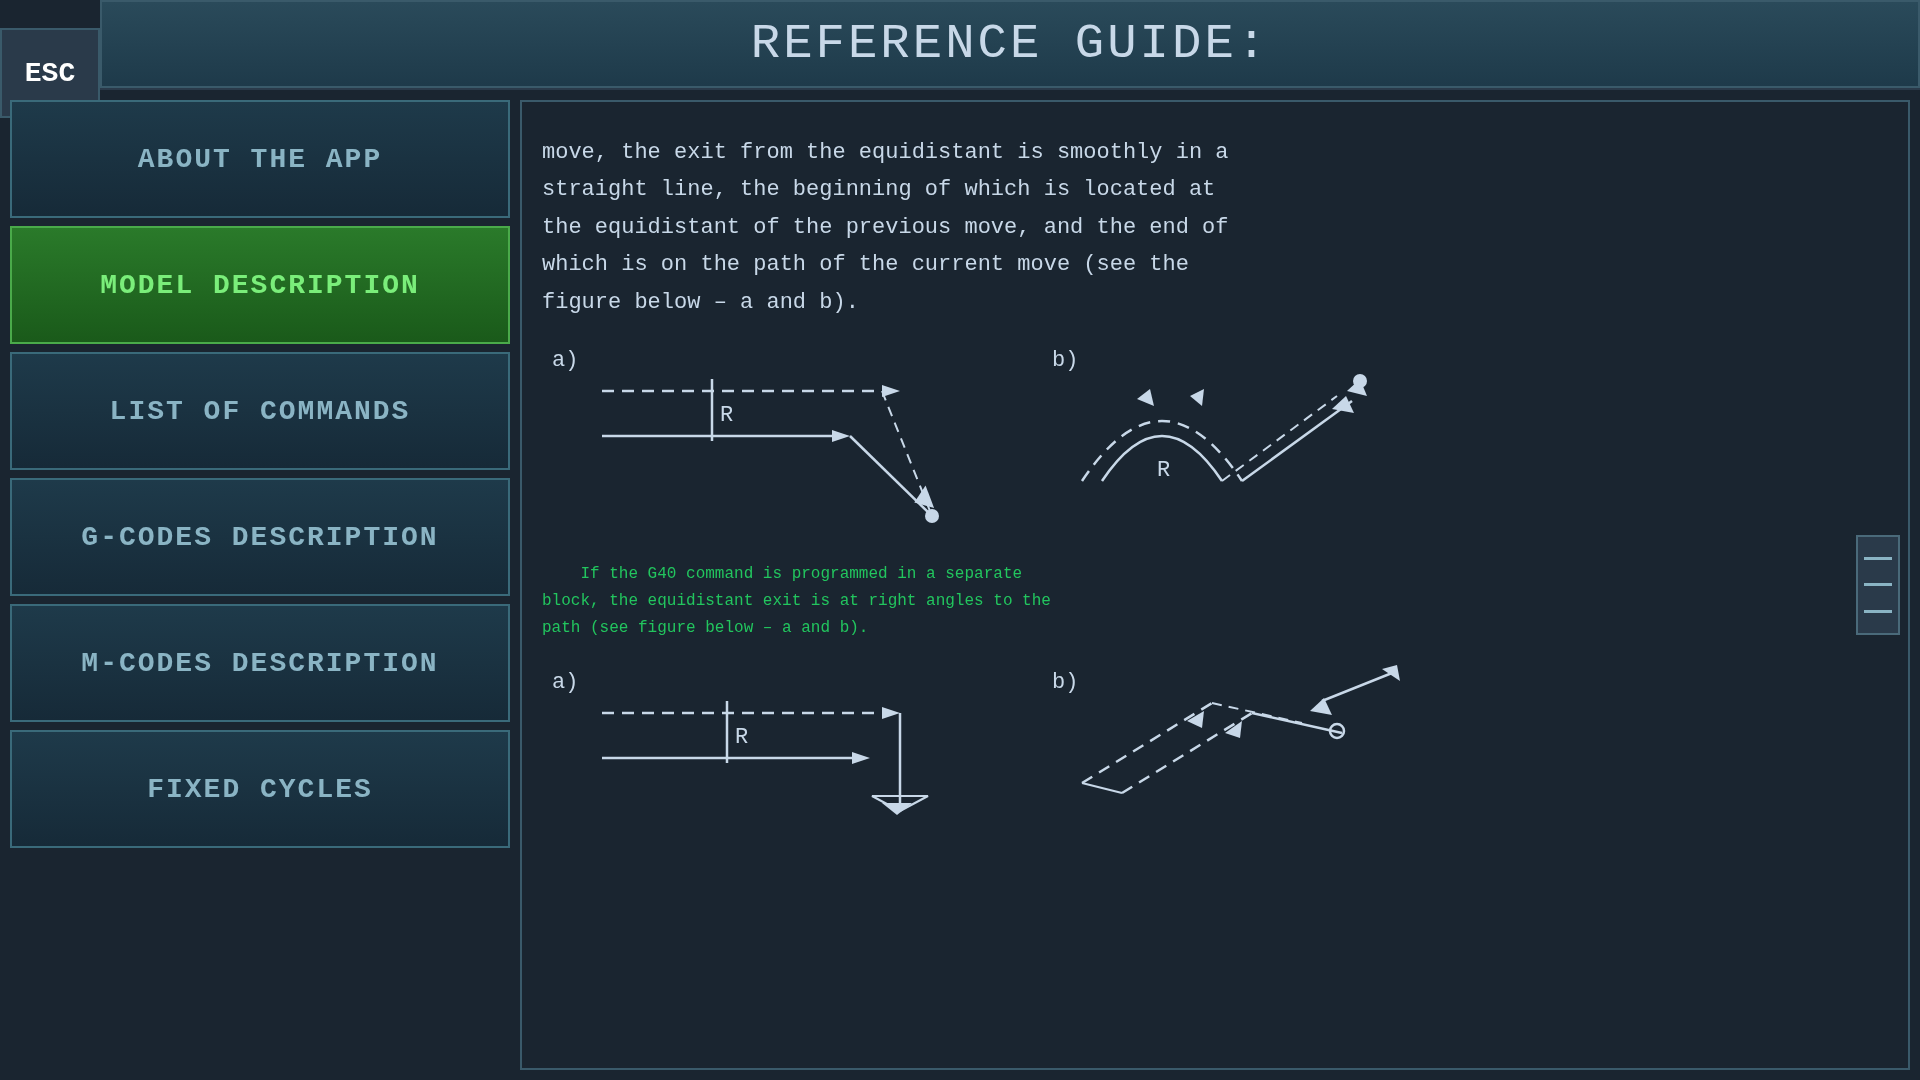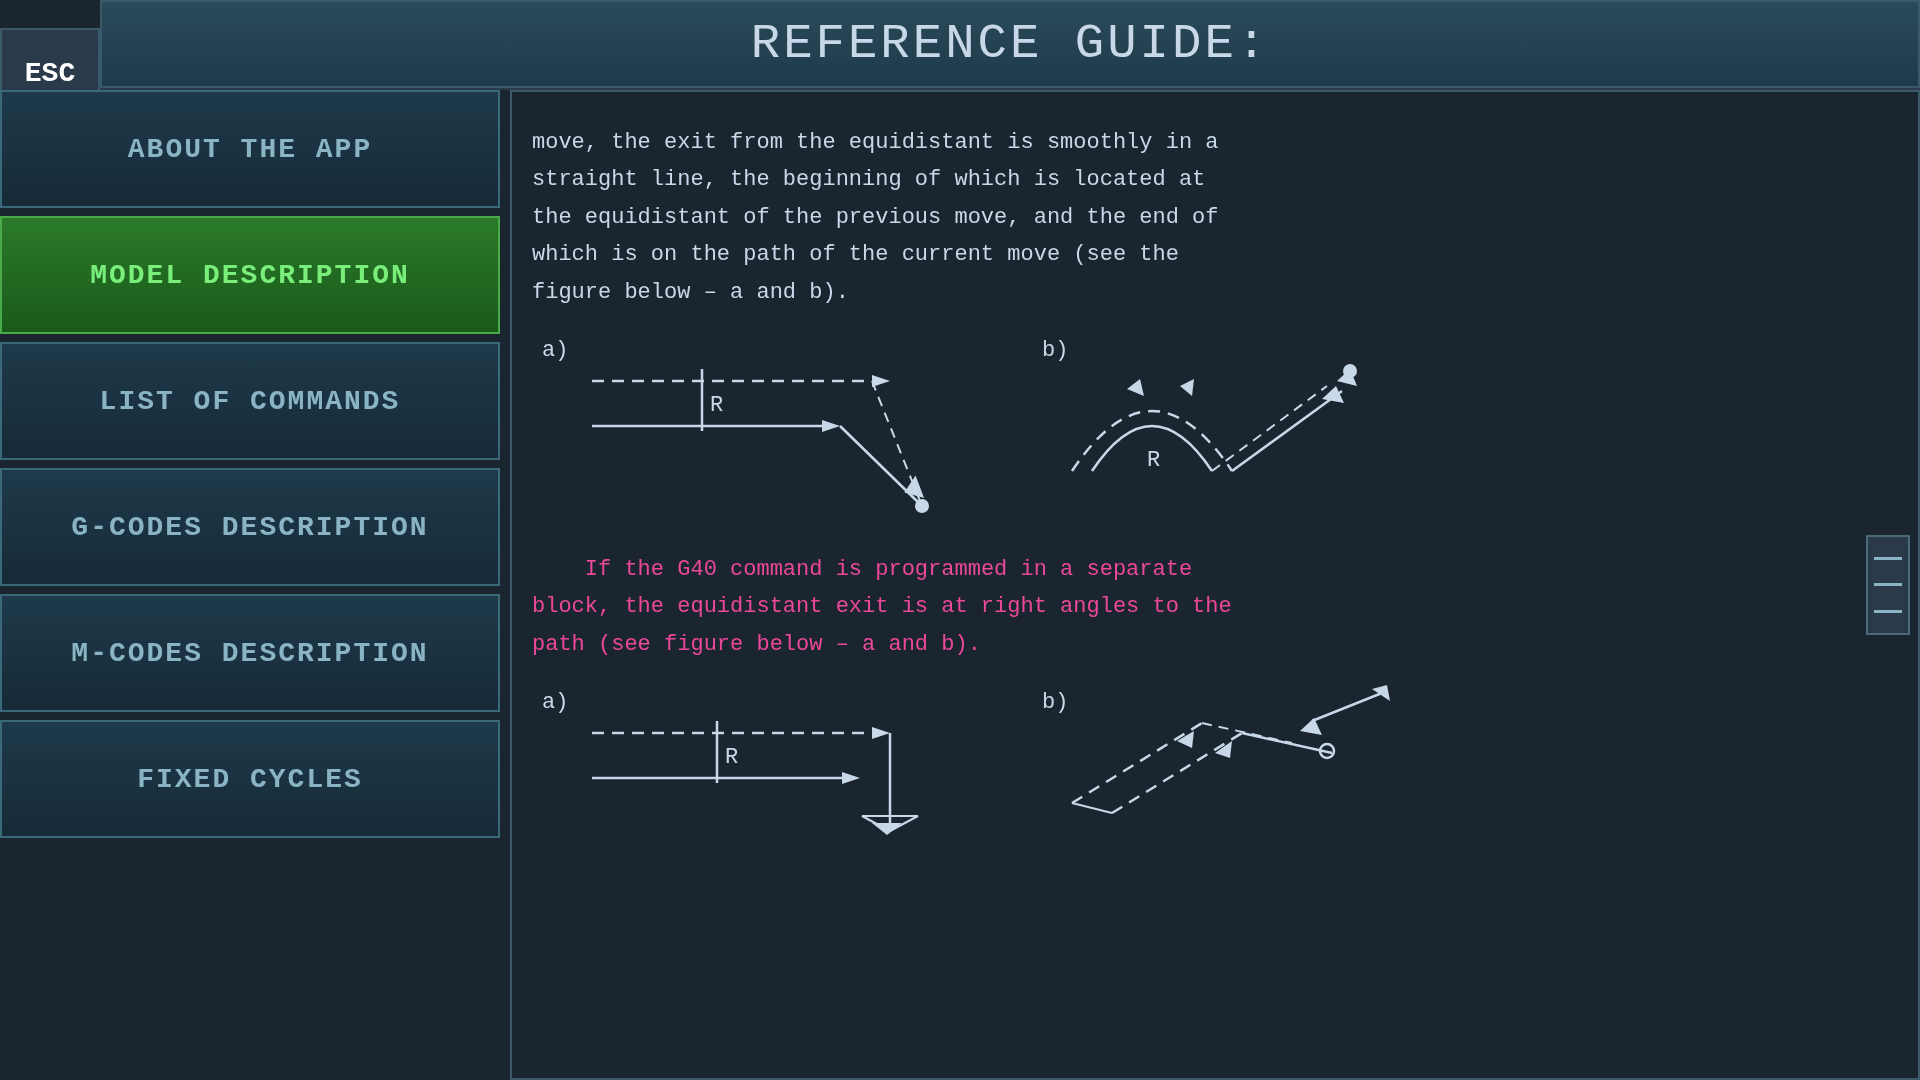--- a/index.html
+++ b/index.html
@@ -46,20 +46,21 @@
       color: #c8d8e8;
       font-size: 49px;
       letter-spacing: 3px;
       font-family: 'Courier New', Courier, monospace;
     }
 
     
     #main {
       display: flex;
       height: 990px;
+      padding: 10px;
       gap: 10px;
     }
 
     
     #sidebar {
       width: 500px;
       display: flex;
       flex-direction: column;
       gap: 8px;
       flex-shrink: 0;
@@ -207,21 +208,21 @@
         <line x1="200" y1="140" x2="310" y2="60" stroke="#c8d8e8" stroke-width="2.5"></line>
         <line x1="180" y1="140" x2="295" y2="55" stroke="#c8d8e8" stroke-width="2" stroke-dasharray="10,7"></line>
 
         <polygon points="290,68 304,55 312,72" fill="#c8d8e8"></polygon>
         <polygon points="305,50 318,38 325,55" fill="#c8d8e8"></polygon>
 
         <circle cx="318" cy="40" r="7" fill="#c8d8e8"></circle>
       </svg>
     </div>
 
-    <div id="content-text-2" style="color:#ec4899; font-size:22px; line-height:1.7; font-family:'Courier New',Courier,monospace; white-space:pre-wrap;">    If the G40 command is programmed in a separate
+    <div id="content-text-2" style="color:#22c55e; font-size:16px; line-height:1.7; font-family:'Courier New',Courier,monospace; white-space:pre-wrap;">    If the G40 command is programmed in a separate
 block, the equidistant exit is at right angles to the
 path (see figure below – a and b).</div>
 
     <div class="diagram-container">
       <svg width="460" height="160">
         <text x="10" y="25" font-size="22" fill="#c8d8e8">a)</text>
 
         <line x1="60" y1="50" x2="340" y2="50" stroke="#c8d8e8" stroke-width="2.5" stroke-dasharray="12,8"></line>
         <polygon points="340,44 358,50 340,56" fill="#c8d8e8"></polygon>
 

